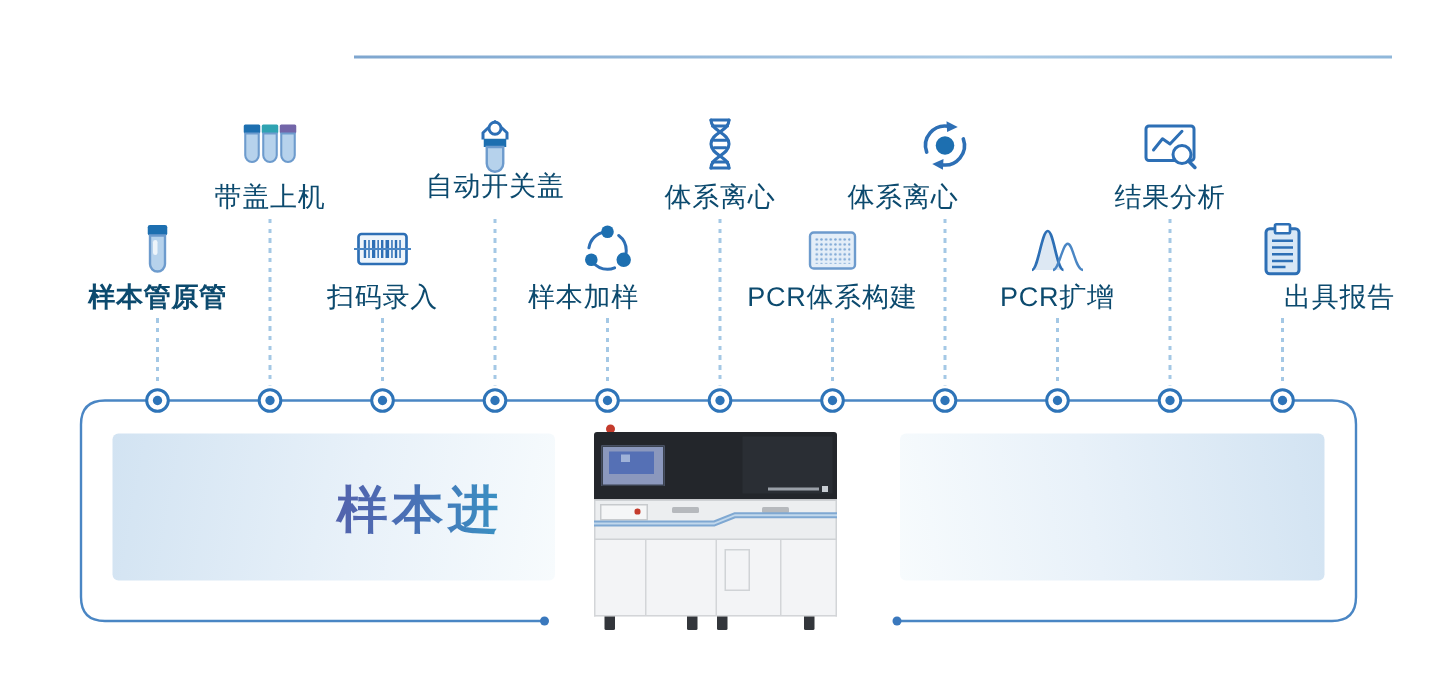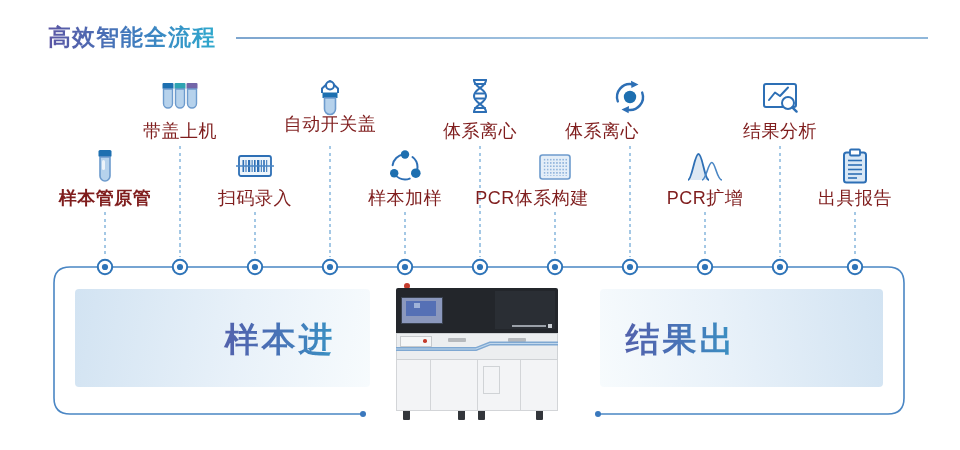--- a/index.html
+++ b/index.html
@@ -16,21 +16,21 @@
   }
   .title-divider{
     position:absolute;left:236px;top:37px;width:692px;height:1.5px;
     background:linear-gradient(90deg,#7ea6cf,#a9c9e4 60%,#8fb7da);
   }
   
   .step-icon{position:absolute;width:44px;height:44px;}
   .step-icon svg{display:block;width:44px;height:44px;}
   .step-label{
     position:absolute;width:150px;text-align:center;font-size:18px;line-height:20px;
-    color:#7f1d1d;letter-spacing:0.5px;
+    color:#0c4a6e;letter-spacing:0.5px;
   }
   .connector{
     position:absolute;width:2px;
     background:repeating-linear-gradient(180deg,#a4c8e5 0 3px,rgba(0,0,0,0) 3px 6.5px);
   }
   
   #timeline-svg{position:absolute;left:0;top:0;width:960px;height:450px;pointer-events:none;}
   
   .flow-panel{
     position:absolute;top:289px;height:98px;border-radius:4px;
@@ -64,21 +64,20 @@
   .m-low{left:0;top:77px;width:162px;height:51px;background:#f3f4f6;border:1px solid #d3d5d8;border-top:none;box-sizing:border-box;}
   .m-seam{top:0;width:1px;height:50px;background:#d3d5d8;}
   .m-drawer{left:86px;top:6px;width:15px;height:26px;border:1px solid #d0d3d6;}
   .m-foot{top:128px;width:7px;height:9px;background:#33363b;border-radius:0 0 1px 1px;}
 </style>
 </head>
 <body>
 
 <div id="canvas">
 
-  <div class="page-title">高效智能全流程</div>
   <div class="title-divider"></div>
 
   <div id="steps-layer">
       <div class="step-icon" style="left: 83px; top: 145px;">
         <svg viewBox="0 0 44 44">
           <rect x="15.5" y="5" width="13" height="7" rx="1.5" fill="#1d6fb0"></rect>
           <path d="M17 12 h10 v19 a5 5 0 0 1 -10 0 z" fill="#b6d2ec" stroke="#6d9bcd" stroke-width="1.6"></path>
           <rect x="19" y="15" width="3" height="10" rx="1.5" fill="#fff" opacity="0.75"></rect>
         </svg>
       </div>
@@ -126,21 +125,21 @@
       <div class="step-label" style="left: 255px; top: 114px; font-family: Liberation Serif, serif;">自动开关盖</div>
       <div class="connector" style="left: 329px; top: 146px; height: 111px;"></div>
       <div class="step-icon" style="left: 383px; top: 145px;">
         <svg viewBox="0 0 44 44">
           <circle cx="22" cy="22" r="12.5" fill="none" stroke="#2d6fb5" stroke-width="2" stroke-dasharray="16 10.2" stroke-dashoffset="-8" stroke-linecap="round" transform="rotate(-90 22 22)"></circle>
           <circle cx="22" cy="9.5" r="4.2" fill="#1d6fb0"></circle>
           <circle cx="11.2" cy="28.2" r="4.2" fill="#1d6fb0"></circle>
           <circle cx="32.8" cy="28.2" r="4.8" fill="#1d6fb0"></circle>
         </svg>
       </div>
-      <div class="step-label" style="left: 330px; top: 188px;">样本加样</div>
+      <div class="step-label" style="left: 314px; top: 188px;">样本加样</div>
       <div class="connector" style="left: 404px; top: 212px; height: 45px;"></div>
       <div class="step-icon" style="left: 458px; top: 75px;">
         <svg viewBox="0 0 44 44" fill="none" stroke="#2d6fb5" stroke-width="2.1" stroke-linecap="round">
           <path d="M16 5 C16 12.5 28 13.5 28 21 C28 28.5 16 29.5 16 37"></path>
           <path d="M28 5 C28 12.5 16 13.5 16 21 C16 28.5 28 29.5 28 37"></path>
           <line x1="16" y1="5" x2="28" y2="5"></line>
           <line x1="17" y1="9" x2="27" y2="9"></line>
           <line x1="18" y1="18.5" x2="26" y2="18.5"></line>
           <line x1="18" y1="23.5" x2="26" y2="23.5"></line>
           <line x1="17" y1="33" x2="27" y2="33"></line>
@@ -153,21 +152,21 @@
         <svg viewBox="0 0 44 44">
           <defs>
             <pattern id="wellp" x="10" y="13" width="3.1" height="3.3" patternUnits="userSpaceOnUse">
               <circle cx="1.55" cy="1.65" r="0.85" fill="#7fa9d6"></circle>
             </pattern>
           </defs>
           <rect x="7" y="10" width="30" height="24" rx="2.5" fill="#e4eef8" stroke="#6d9bcd" stroke-width="1.6"></rect>
           <rect x="10" y="13" width="24" height="18" fill="url(#wellp)"></rect>
         </svg>
       </div>
-      <div class="step-label" style="left: 457px; top: 188px;">PCR体系构建</div>
+      <div class="step-label" style="left: 480px; top: 188px;">PCR体系构建</div>
       <div class="connector" style="left: 554px; top: 212px; height: 45px;"></div>
       <div class="step-icon" style="left: 608px; top: 75px;">
         <svg viewBox="0 0 44 44">
           <circle cx="22" cy="22" r="6.2" fill="#1d6fb0"></circle>
           <g fill="none" stroke="#2d6fb5" stroke-width="2.4" stroke-linecap="round">
             <path d="M9.8 26.4 A13 13 0 0 1 24.3 9.2"></path>
             <path d="M34.2 17.6 A13 13 0 0 1 19.7 34.8"></path>
           </g>
           <path d="M23 5.8 L30.5 9.6 L23.4 13 Z" fill="#2d6fb5"></path>
           <path d="M21 31 L13.5 34.4 L20.6 38.2 Z" fill="#2d6fb5"></path>
@@ -200,21 +199,21 @@
           <rect x="17" y="4.5" width="10" height="6" rx="1" fill="#fff" stroke="#2d6fb5" stroke-width="1.8"></rect>
           <g stroke="#2d6fb5" stroke-width="1.6">
             <line x1="15" y1="15.5" x2="29" y2="15.5"></line>
             <line x1="15" y1="20" x2="29" y2="20"></line>
             <line x1="15" y1="24.5" x2="29" y2="24.5"></line>
             <line x1="15" y1="29" x2="29" y2="29"></line>
             <line x1="15" y1="33" x2="24" y2="33"></line>
           </g>
         </svg>
       </div>
-      <div class="step-label" style="left: 780px; top: 188px;">出具报告</div>
+      <div class="step-label" style="left: 780px; top: 188px; text-align: right;">出具报告</div>
       <div class="connector" style="left: 854px; top: 212px; height: 45px;"></div>
     </div>
 
   <svg id="timeline-svg" viewBox="0 0 960 450">
     <path d="M363 414 H70 Q54 414 54 398 V283 Q54 267 70 267 H888 Q904 267 904 283 V398 Q904 414 888 414 H598" fill="none" stroke="#4a86c4" stroke-width="1.6"></path>
     <circle cx="363" cy="414" r="3" fill="#3a78bd"></circle>
     <circle cx="598" cy="414" r="3" fill="#3a78bd"></circle>
     <g id="timeline-nodes">
         <circle cx="105" cy="267" r="7.2" fill="#fff" stroke="#2e74b8" stroke-width="2"></circle>
         <circle cx="105" cy="267" r="3.1" fill="#2e74b8"></circle>
@@ -238,21 +237,20 @@
         <circle cx="780" cy="267" r="3.1" fill="#2e74b8"></circle>
         <circle cx="855" cy="267" r="7.2" fill="#fff" stroke="#2e74b8" stroke-width="2"></circle>
         <circle cx="855" cy="267" r="3.1" fill="#2e74b8"></circle>
       </g>
   </svg>
 
   <div class="flow-panel" style="left:75px;width:295px;"></div>
   <div class="flow-panel right" style="left:600px;width:283px;"></div>
 
   <div class="flow-word" style="left:180px;">样本进</div>
-  <div class="flow-word" style="left:581px;">结果出</div>
 
   <div class="machine">
     <div class="m-btn"></div>
     <div class="m-top">
       <div class="m-screen">
         <div class="m-screen-inner"></div>
         <div class="m-screen-spot"></div>
       </div>
       <div class="m-top-right"></div>
       <div class="m-brand"></div>

